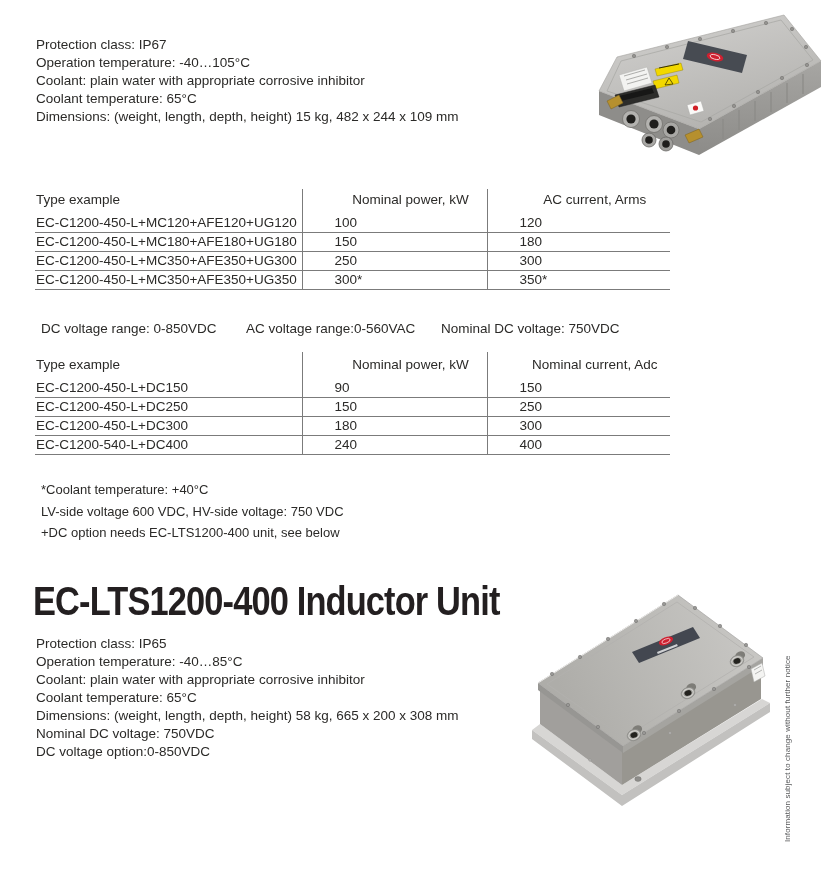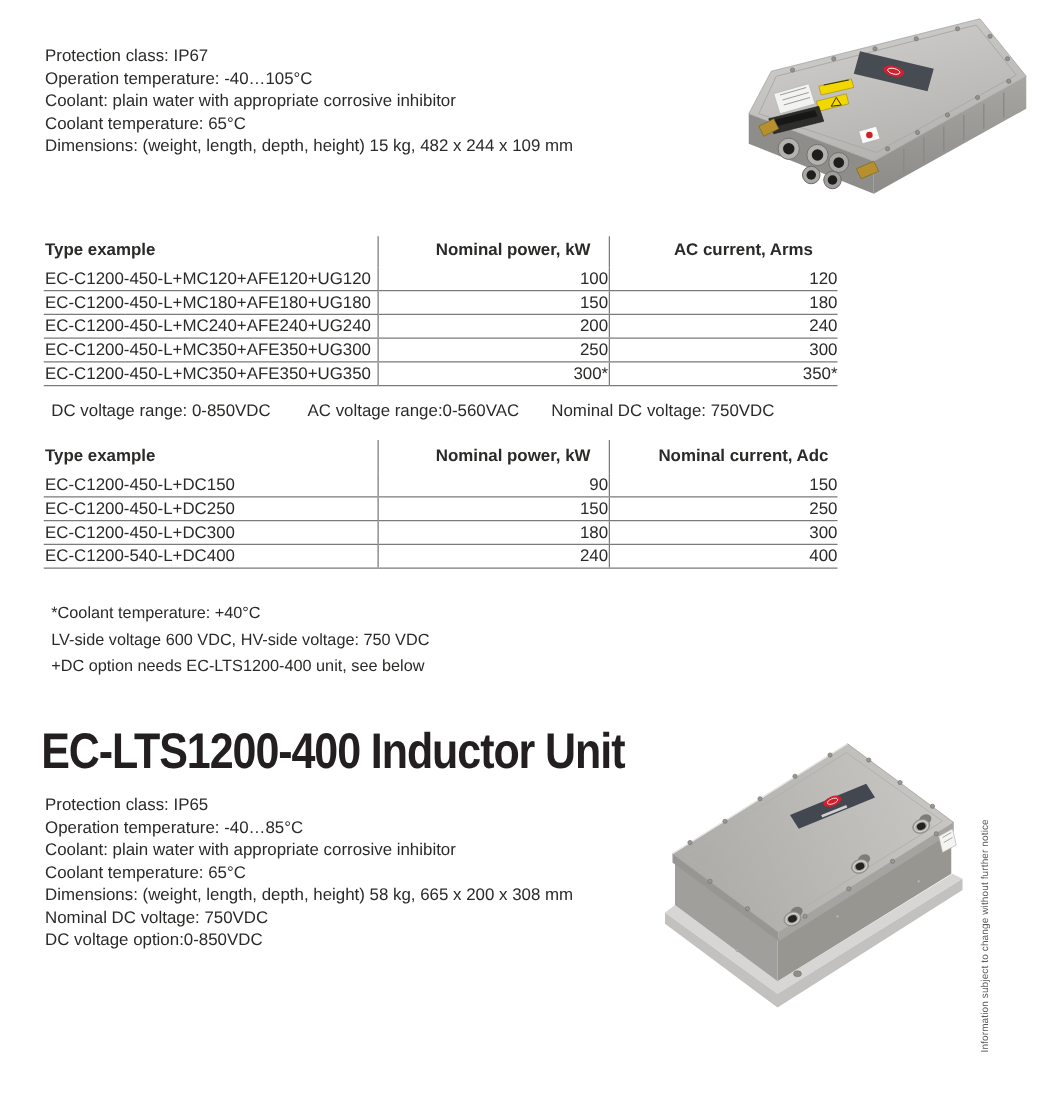--- a/index.html
+++ b/index.html
@@ -11,26 +11,26 @@
   #top-specs    { left:36px; top:36px; }
   #bottom-specs { left:36px; top:635px; }
 
   table.dtable { position:absolute; left:35px; border-collapse:collapse; table-layout:fixed;
                  width:635px; font-size:13.5px; color:#2b2a28; }
   #table1 { top:189px; }
   #table2 { top:352px; }
   .dtable col.c1 { width:267px; }
   .dtable col.c2 { width:185px; }
   .dtable col.c3 { width:183px; }
-  .dtable th { font-weight:700; vertical-align:top; padding:3px 0 0 0; height:22px;
+  .dtable th { font-weight:400; vertical-align:top; padding:3px 0 0 0; height:22px;
                text-align:center; white-space:nowrap; }
   #table2 th { padding-top:5px; }
   .dtable th:first-child, .dtable td:first-child { text-align:left; padding-left:1px; }
   .dtable td { height:18px; line-height:18px; padding:0; border-bottom:1px solid #7b7b7b;
-               text-align:right; white-space:nowrap; }
+               text-align:left; white-space:nowrap; }
   .dtable th + th, .dtable td + td { border-left:1px solid #7b7b7b;padding-left:32px; }
 
   #voltage-notes { position:absolute; left:41px; top:321px; width:640px; height:18px;
                    font-size:13.5px; white-space:nowrap; }
   #voltage-notes .vn { position:absolute; top:0; }
   #voltage-notes .vn1 { left:0px; }
   #voltage-notes .vn2 { left:205px; }
   #voltage-notes .vn3 { left:400px; }
 
   #footnotes { position:absolute; left:41px; top:479px; font-size:13px; line-height:21.5px;
@@ -172,25 +172,20 @@
     <tbody>
       <tr>
         <td>EC-C1200-450-L+MC120+AFE120+UG120</td>
         <td>100</td>
         <td>120</td>
       </tr>
       <tr>
         <td>EC-C1200-450-L+MC180+AFE180+UG180</td>
         <td>150</td>
         <td>180</td>
-      </tr>
-      <tr>
-        <td>EC-C1200-450-L+MC240+AFE240+UG240</td>
-        <td>200</td>
-        <td>240</td>
       </tr>
       <tr>
         <td>EC-C1200-450-L+MC350+AFE350+UG300</td>
         <td>250</td>
         <td>300</td>
       </tr>
       <tr>
         <td>EC-C1200-450-L+MC350+AFE350+UG350</td>
         <td>300*</td>
         <td>350*</td>

